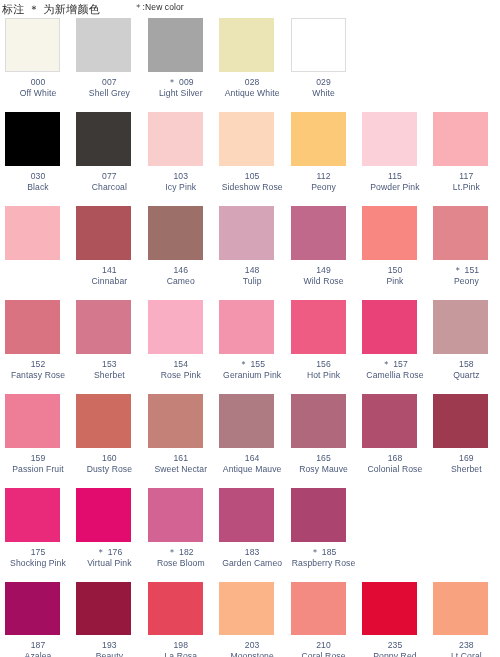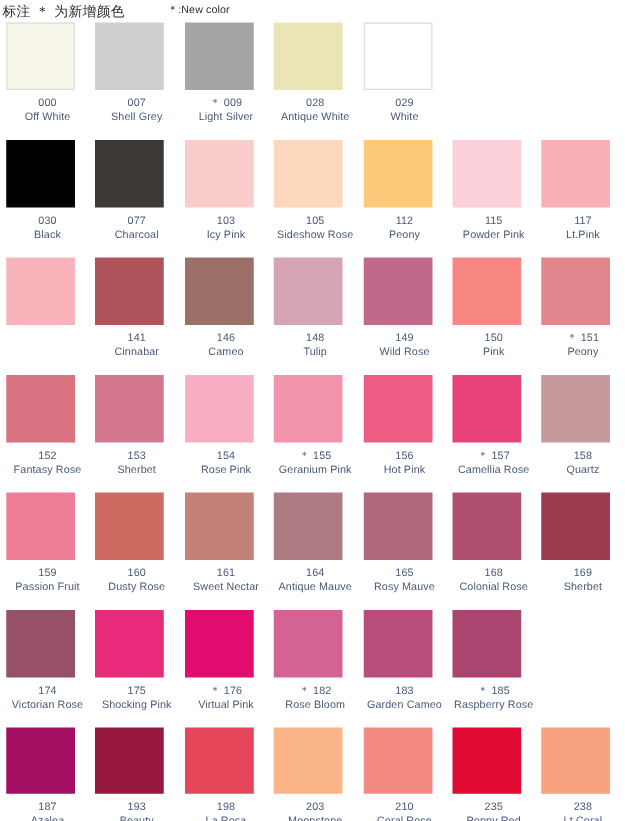--- a/index.html
+++ b/index.html
@@ -346,27 +346,20 @@
         <div class="cell">
           <div class="swatch" style="background: rgb(158, 58, 79);"></div>
           <div class="cap">
             <span class="code">169</span>
             <span class="nm">Sherbet</span>
           </div>
         </div>
       </div>
       <div class="row">
         <div class="cell">
-          <div class="swatch" style="background: rgb(150, 80, 106);"></div>
-          <div class="cap">
-            <span class="code">174</span>
-            <span class="nm">Victorian Rose</span>
-          </div>
-        </div>
-        <div class="cell">
           <div class="swatch" style="background: rgb(233, 42, 123);"></div>
           <div class="cap">
             <span class="code">175</span>
             <span class="nm">Shocking Pink</span>
           </div>
         </div>
         <div class="cell">
           <div class="swatch" style="background: rgb(225, 12, 109);"></div>
           <div class="cap">
             <span class="code"><span class="star">＊ </span>176</span>

